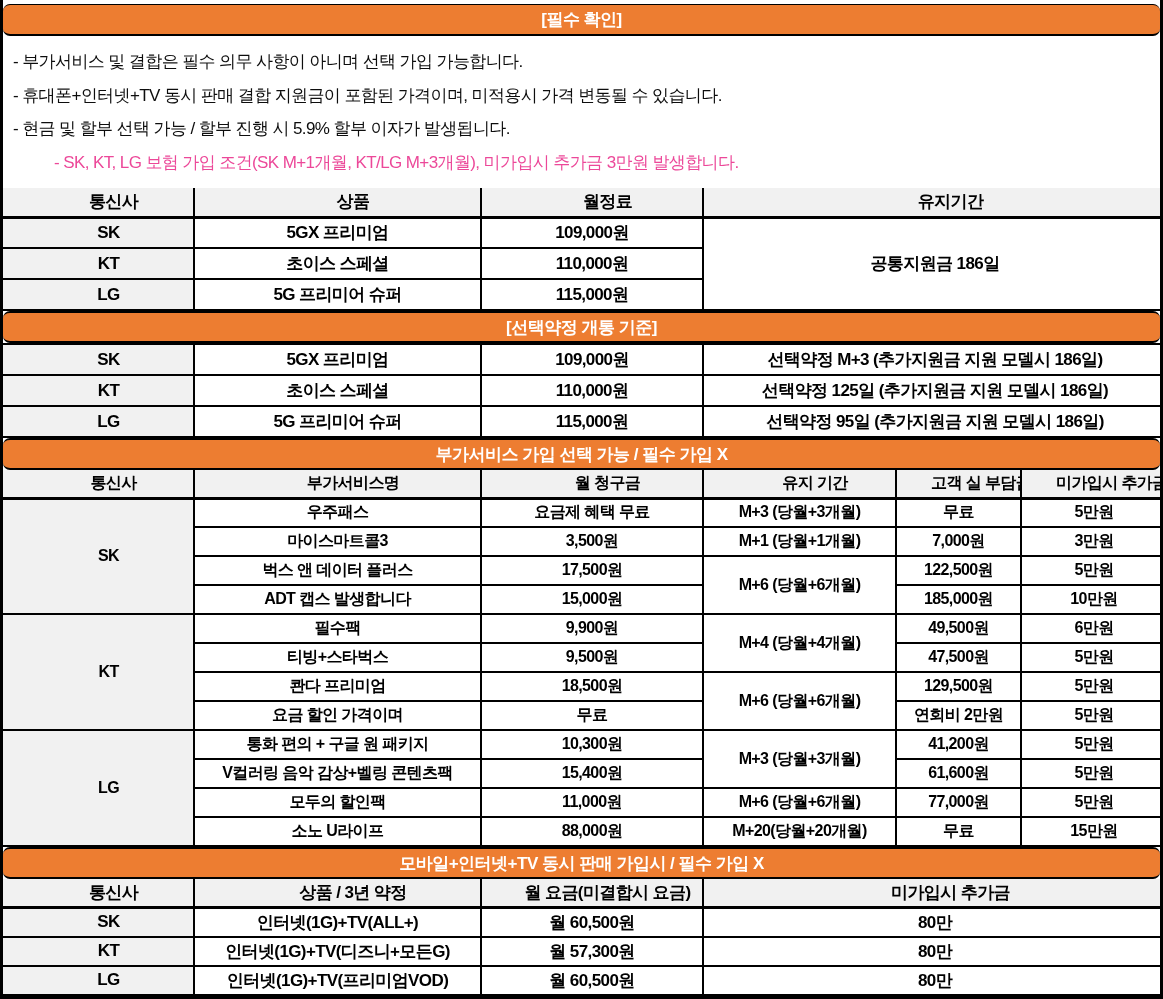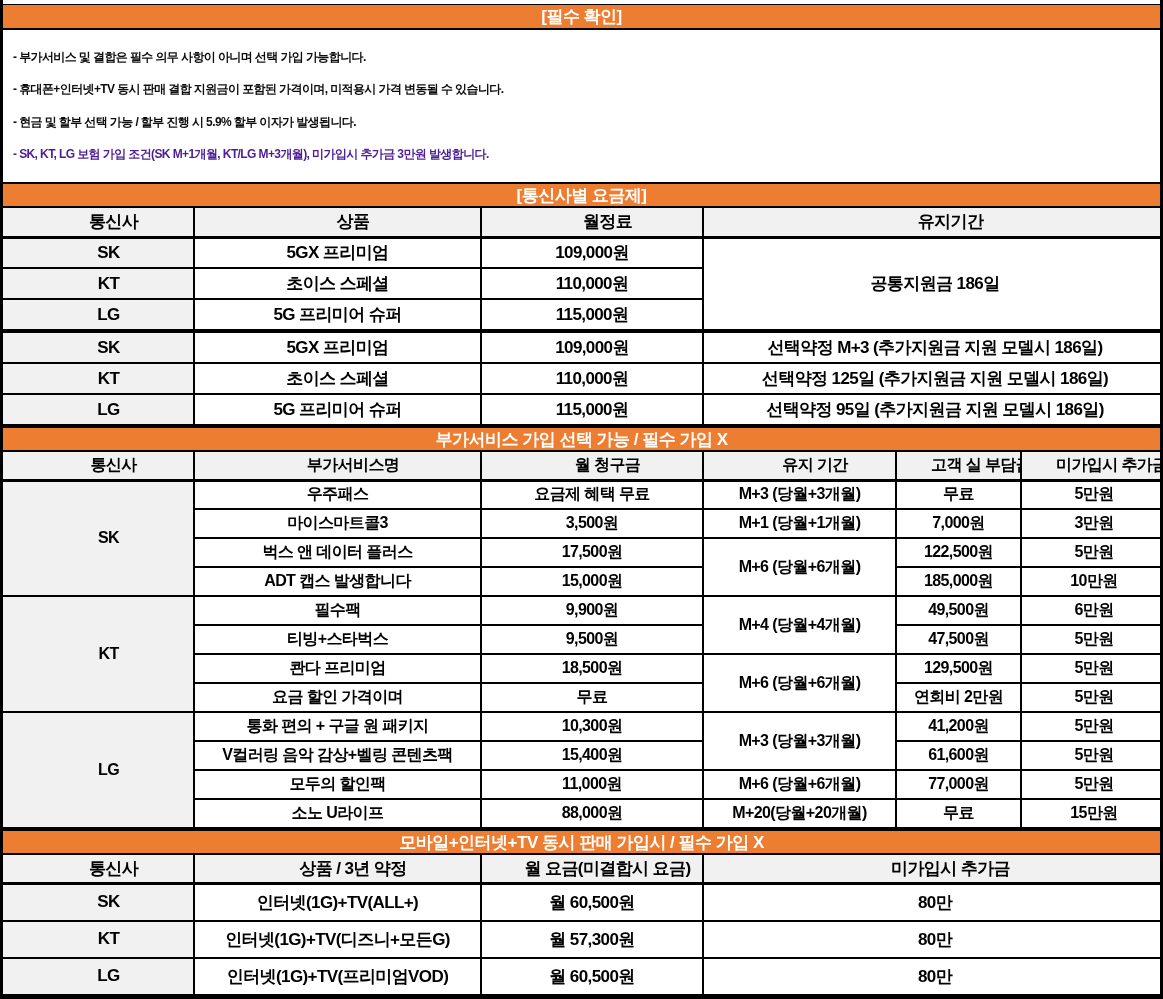--- a/index.html
+++ b/index.html
@@ -8,35 +8,35 @@
 
   .sheet {
     width: 1163px; height: 999px;
     display: flex; flex-direction: column;
     border-left: 3px solid #000; border-right: 3px solid #000; border-bottom: 3px solid #000;
     background: #fff; overflow: hidden;
   }
   .topgap { flex: none; height: 4px; background: #fff; }
 
   .band {
-    flex: none; height: 26px;
+    flex: none; height: 32px;
     background: #ED7D31; color: #fff;
     border-top: 2px solid #000; border-bottom: 2px solid #000;
     display: flex; align-items: center; justify-content: center;
-    font-weight: bold; font-size: 17px; letter-spacing: -0.5px;
+    font-weight: bold; font-size: 17px; letter-spacing: -0.5px; border-radius: 7px;
   }
   .band.first { border-top: 1px solid #000; }
 
   .notes {
     flex: none; height: 152px;
     display: flex; flex-direction: column; justify-content: space-evenly;
     padding: 4px 10px;
   }
-  .note { font-weight: bold; font-size: 12px; color: #0d0d0d; letter-spacing: -0.6px; white-space: nowrap; }
-  .note.em { color: #4c1d95; }
+  .note { font-weight: normal; font-size: 17px; color: #0d0d0d; letter-spacing: -0.6px; white-space: nowrap; }
+  .note.em { color: #ec4899; margin-left: 41px; }
 
   table { border-collapse: collapse; table-layout: fixed; width: 100%; flex: none; }
   th, td {
     border: 2px solid #000;
     font-weight: bold; font-size: 17px; letter-spacing: -0.6px;
     text-align: center; vertical-align: middle;
     padding: 0 3px; white-space: nowrap; overflow: hidden;
     color: #000; background: #fff;
   }
   th { background: #F1F1F1; border-bottom: 3px solid #000; }
@@ -64,23 +64,20 @@
     <span>[필수 확인]</span>
   </div>
 
   <div class="notes">
     <div class="note">- 부가서비스 및 결합은 필수 의무 사항이 아니며 선택 가입 가능합니다.</div>
     <div class="note">- 휴대폰+인터넷+TV 동시 판매 결합 지원금이 포함된 가격이며, 미적용시 가격 변동될 수 있습니다.</div>
     <div class="note">- 현금 및 할부 선택 가능 / 할부 진행 시 5.9% 할부 이자가 발생됩니다.</div>
     <div class="note em">- SK, KT, LG 보험 가입 조건(SK M+1개월, KT/LG M+3개월), 미가입시 추가금 3만원 발생합니다.</div>
   </div>
 
-  <div class="band">
-    <span>[통신사별 요금제]</span>
-  </div>
 
   <table class="tblA">
     <colgroup>
         <col style="width:191px">
         <col style="width:287px">
         <col style="width:222px">
         <col style="width:463px">
       </colgroup>
     <tbody>
         <tr class="thead">
@@ -101,20 +98,23 @@
       <td>110,000원</td>
     </tr>
     <tr>
       <td class="carrier">LG</td>
       <td>5G 프리미어 슈퍼</td>
       <td>115,000원</td>
     </tr>
   </tbody>
     </table>
 
+  <div class="band">
+    <span>[선택약정 개통 기준]</span>
+  </div>
 
   <table class="tblB">
     <colgroup>
         <col style="width:191px">
         <col style="width:287px">
         <col style="width:222px">
         <col style="width:463px">
       </colgroup>
     <tbody>
         <tr>

